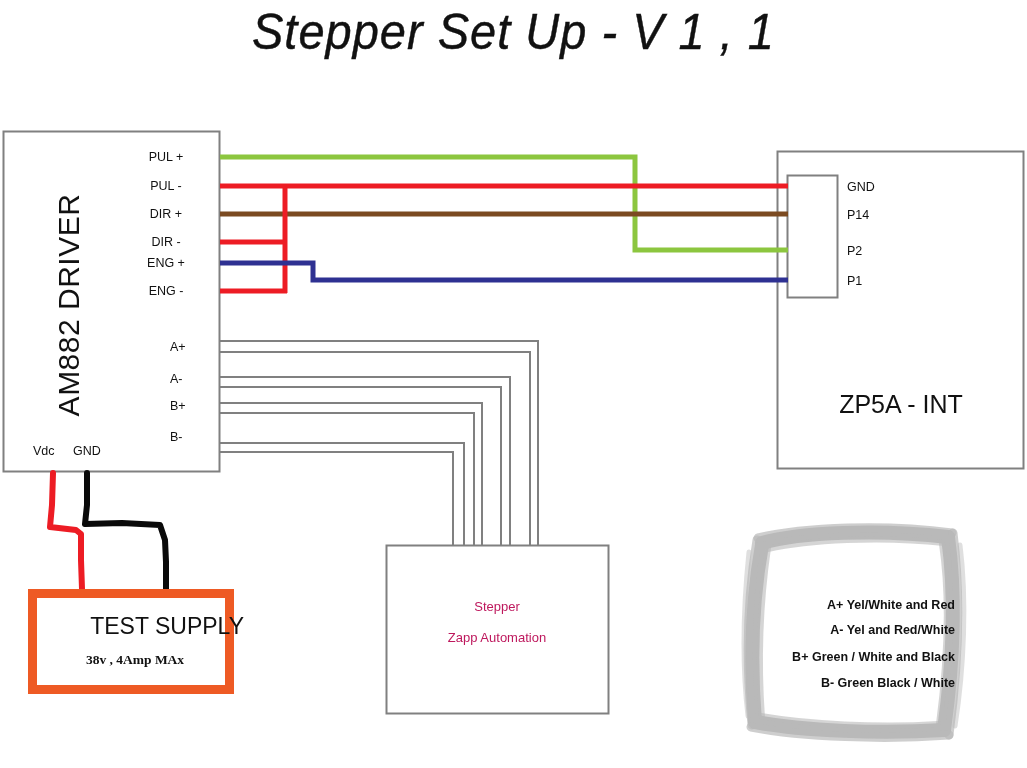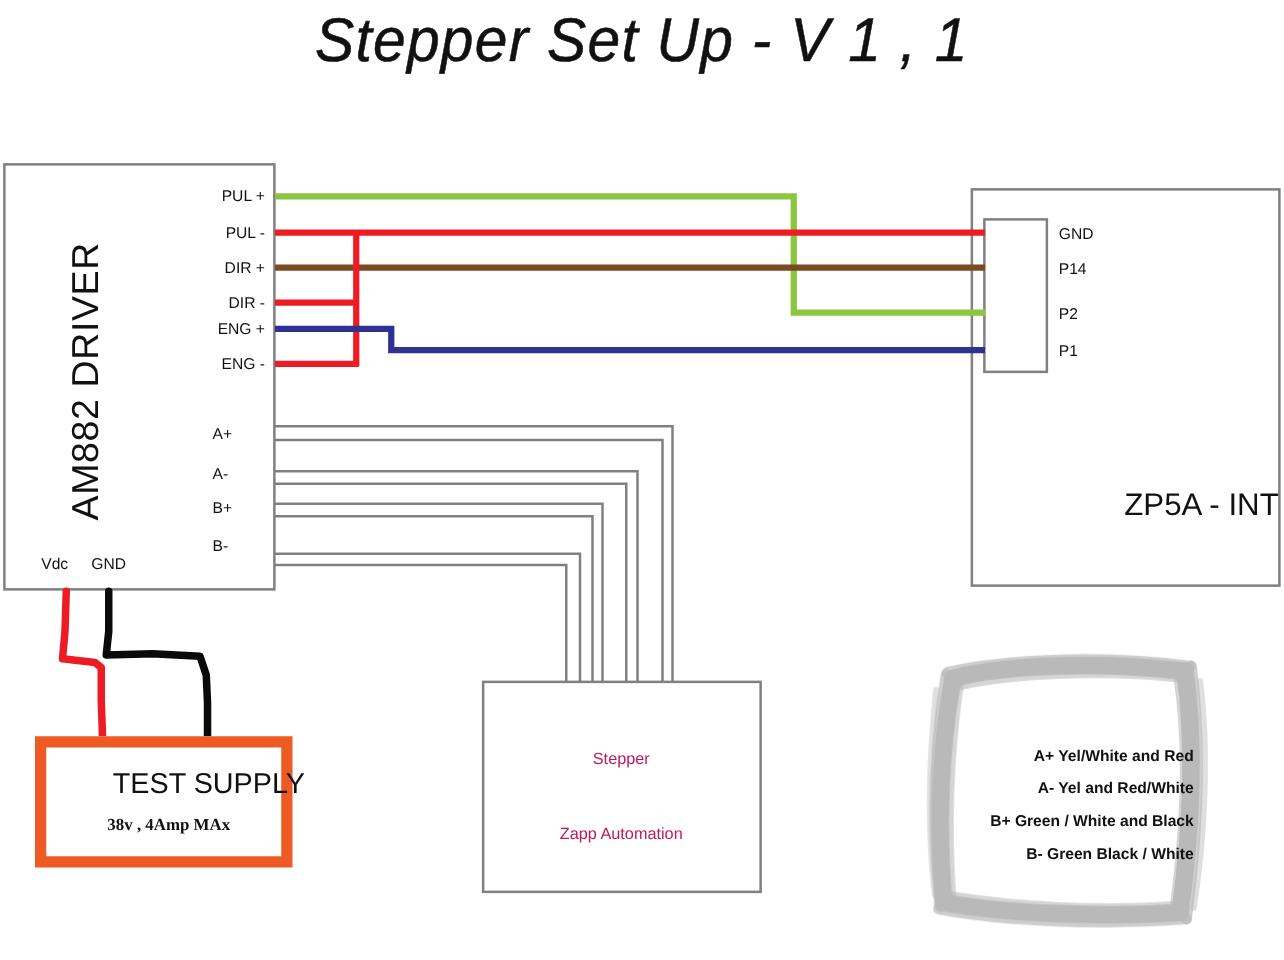--- a/index.html
+++ b/index.html
@@ -38,39 +38,39 @@
     -webkit-text-stroke: 0.4px #111;
     transform: scaleY(1.05);
   }
   .lbl {
     position: absolute;
     font-family: "Liberation Sans", sans-serif;
     font-size: 12.5px;
     color: #111;
     white-space: nowrap;
   }
-  .lbl-right { text-align: right; }
+  .lbl-right { text-align: center; }
   .driver-name {
     position: absolute;
     left: 52px;
     top: 180px;
     width: 250px;
     font-size: 30px;
     letter-spacing: 0.5px;
     color: #111;
     transform-origin: 0 0;
     transform: rotate(-90deg) translate(-250px, 0);
     text-align: center;
     white-space: nowrap;
   }
   .zp-name {
     position: absolute;
     left: 779px; top: 390px;
     width: 244px;
-    text-align: right;
+    text-align: center;
     font-size: 25px;
     color: #111;
   }
   .conn-lbl {
     position: absolute;
     font-size: 12.5px;
     color: #111;
   }
   .supply-box {
     position: absolute;
@@ -198,20 +198,20 @@
   <div class="conn-lbl" style="left:847px; top:244px;">P2</div>
   <div class="conn-lbl" style="left:847px; top:274px;">P1</div>
 
   <div class="zp-name">ZP5A - INT</div>
 
   <div class="supply-box"></div>
   <div class="supply-title">TEST SUPPLY</div>
   <div class="supply-sub">38v , 4Amp MAx</div>
 
   <div class="motor-line" style="left:386px; top:599px;">Stepper</div>
-  <div class="motor-line" style="left:386px; top:659px;">Zapp Automation</div>
+  <div class="motor-line" style="left:386px; top:630px;">Zapp Automation</div>
 
   <div class="legend-line" style="top:598px;">A+  Yel/White and Red</div>
   <div class="legend-line" style="top:623px;">A- Yel and Red/White</div>
   <div class="legend-line" style="top:650px;">B+ Green / White and Black</div>
   <div class="legend-line" style="top:676px;">B- Green Black / White</div>
 
 </div>
 
 </body></html>

